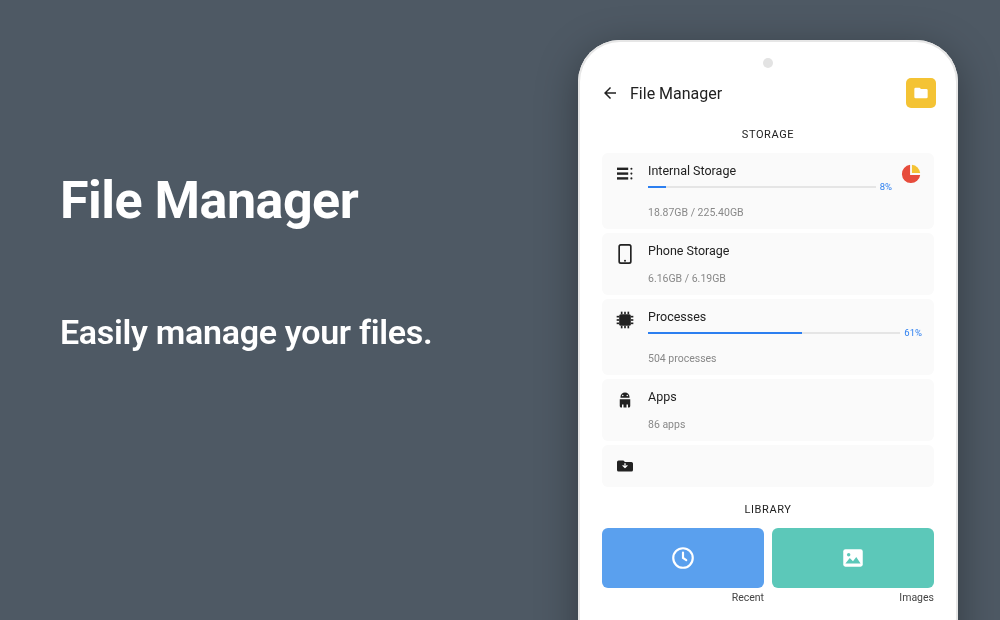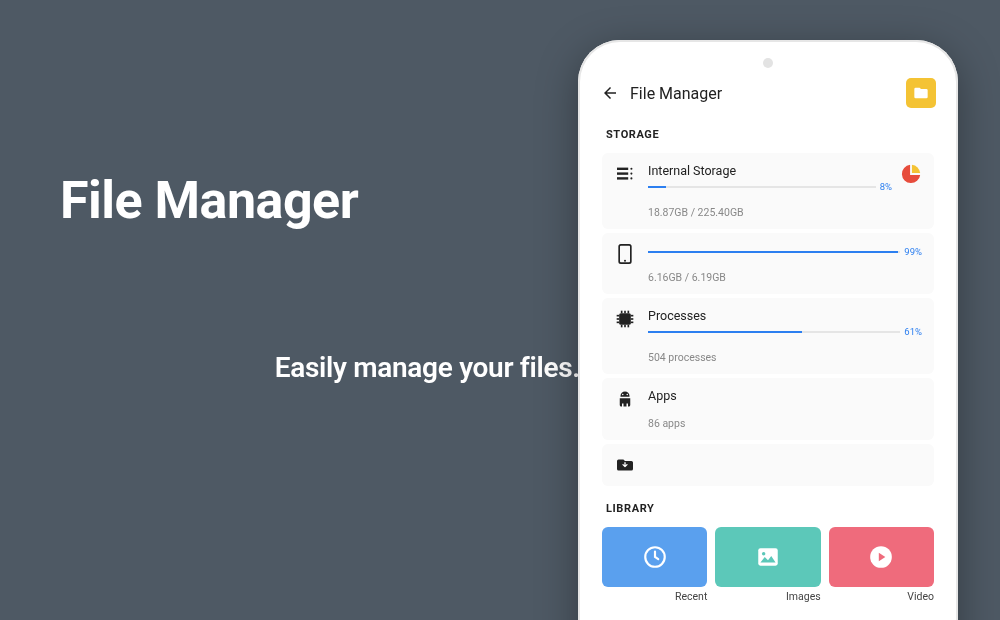--- a/index.html
+++ b/index.html
@@ -4,21 +4,21 @@
 <style>
   * { box-sizing: border-box; margin: 0; padding: 0; }
   body {
     width: 1000px; height: 620px;
     background: #4e5964;
     font-family: -apple-system, "Segoe UI", Roboto, Arial, sans-serif;
     position: relative; overflow: hidden;
   }
   .hero { position: absolute; left: 60px; top: 170px; width: 520px; color: #fff; }
   .hero h1 { font-size: 52px; font-weight: 700; letter-spacing: -0.5px; }
-  .hero p  { margin-top: 120px; font-size: 28px; font-weight: 600; letter-spacing: -0.3px; text-align: right; }
+  .hero p  { margin-top: 81px; font-size: 34px; font-weight: 600; letter-spacing: -0.3px; }
 
   
   .phone {
     position: absolute; right: 42px; top: 40px;
     width: 380px; height: 760px;
     background: #fff; border-radius: 42px;
     box-shadow: 0 10px 40px rgba(0,0,0,0.35), inset 0 0 0 2px #e6e6e6;
     overflow: hidden;
   }
   .notch {
@@ -34,22 +34,22 @@
   .appbar { display: flex; align-items: center; padding: 4px 8px 8px 8px; }
   .appbar .back { width: 20px; height: 20px; display:flex; align-items:center; justify-content:center; }
   .appbar .title { margin-left: 10px; font-size: 16px; color: #222; }
   .appbar .spacer { flex: 1; }
   .folder-btn {
     width: 30px; height: 30px; background: #f4c334; border-radius: 5px;
     display:flex; align-items:center; justify-content:center;
   }
 
   .section-header {
-    font-size: 11px; font-weight: 700; letter-spacing: 0.6px;
-    color: #222; padding: 12px 14px 8px 14px;
+    font-size: 11px; font-weight: 400; letter-spacing: 0.6px;
+    color: #222; padding: 12px 14px 8px 14px; text-align: center;
   }
 
   
   .card {
     margin: 4px 10px; padding: 10px 12px;
     background: #fafafa; border-radius: 6px;
     display: flex; align-items: flex-start;
     position: relative;
   }
   .card .icon { width: 22px; height: 22px; display:flex; align-items:center; justify-content:center; flex-shrink:0; color:#222; }
@@ -132,26 +132,21 @@
     </div>
 
     <div class="card">
       <div class="icon">
         <svg width="14" height="20" viewBox="0 0 16 24">
             <rect x="1" y="1" width="14" height="22" rx="2" fill="none" stroke="#222" stroke-width="2"></rect>
             <circle cx="8" cy="20" r="1.2" fill="#222"></circle>
           </svg>
       </div>
       <div class="body">
-        <div class="progress-wrap">
-          <div class="progress">
-              <div class="bar" style="width:99%"></div>
-            </div>
-          <div class="pct">99%</div>
-        </div>
+        <div class="title">Phone Storage</div>
         <div class="sub">6.16GB / 6.19GB</div>
       </div>
     </div>
 
     <div class="card">
       <div class="icon">
         <svg width="20" height="20" viewBox="0 0 24 24">
             <rect x="5" y="5" width="14" height="14" rx="2" fill="#222"></rect>
             <g stroke="#222" stroke-width="2">
               <line x1="8" y1="2" x2="8" y2="5"></line>
@@ -220,25 +215,16 @@
       <div class="tile">
         <div class="box c-teal">
           <svg width="26" height="26" viewBox="0 0 24 24">
               <rect x="3" y="4" width="18" height="16" rx="2" fill="#fff"></rect>
               <path d="M5 17l4-5 3 3 3-4 4 6H5z" fill="#5cc8b9"></path>
               <circle cx="8" cy="9" r="1.6" fill="#5cc8b9"></circle>
             </svg>
         </div>
         <div class="label">Images</div>
       </div>
-      <div class="tile">
-        <div class="box c-pink">
-          <svg width="26" height="26" viewBox="0 0 24 24">
-              <circle cx="12" cy="12" r="10" fill="#fff"></circle>
-              <path d="M10 8l6 4-6 4z" fill="#ef6b7c"></path>
-            </svg>
-        </div>
-        <div class="label">Video</div>
-      </div>
     </div>
 
   </div>
 </div>
 
 </body></html>

